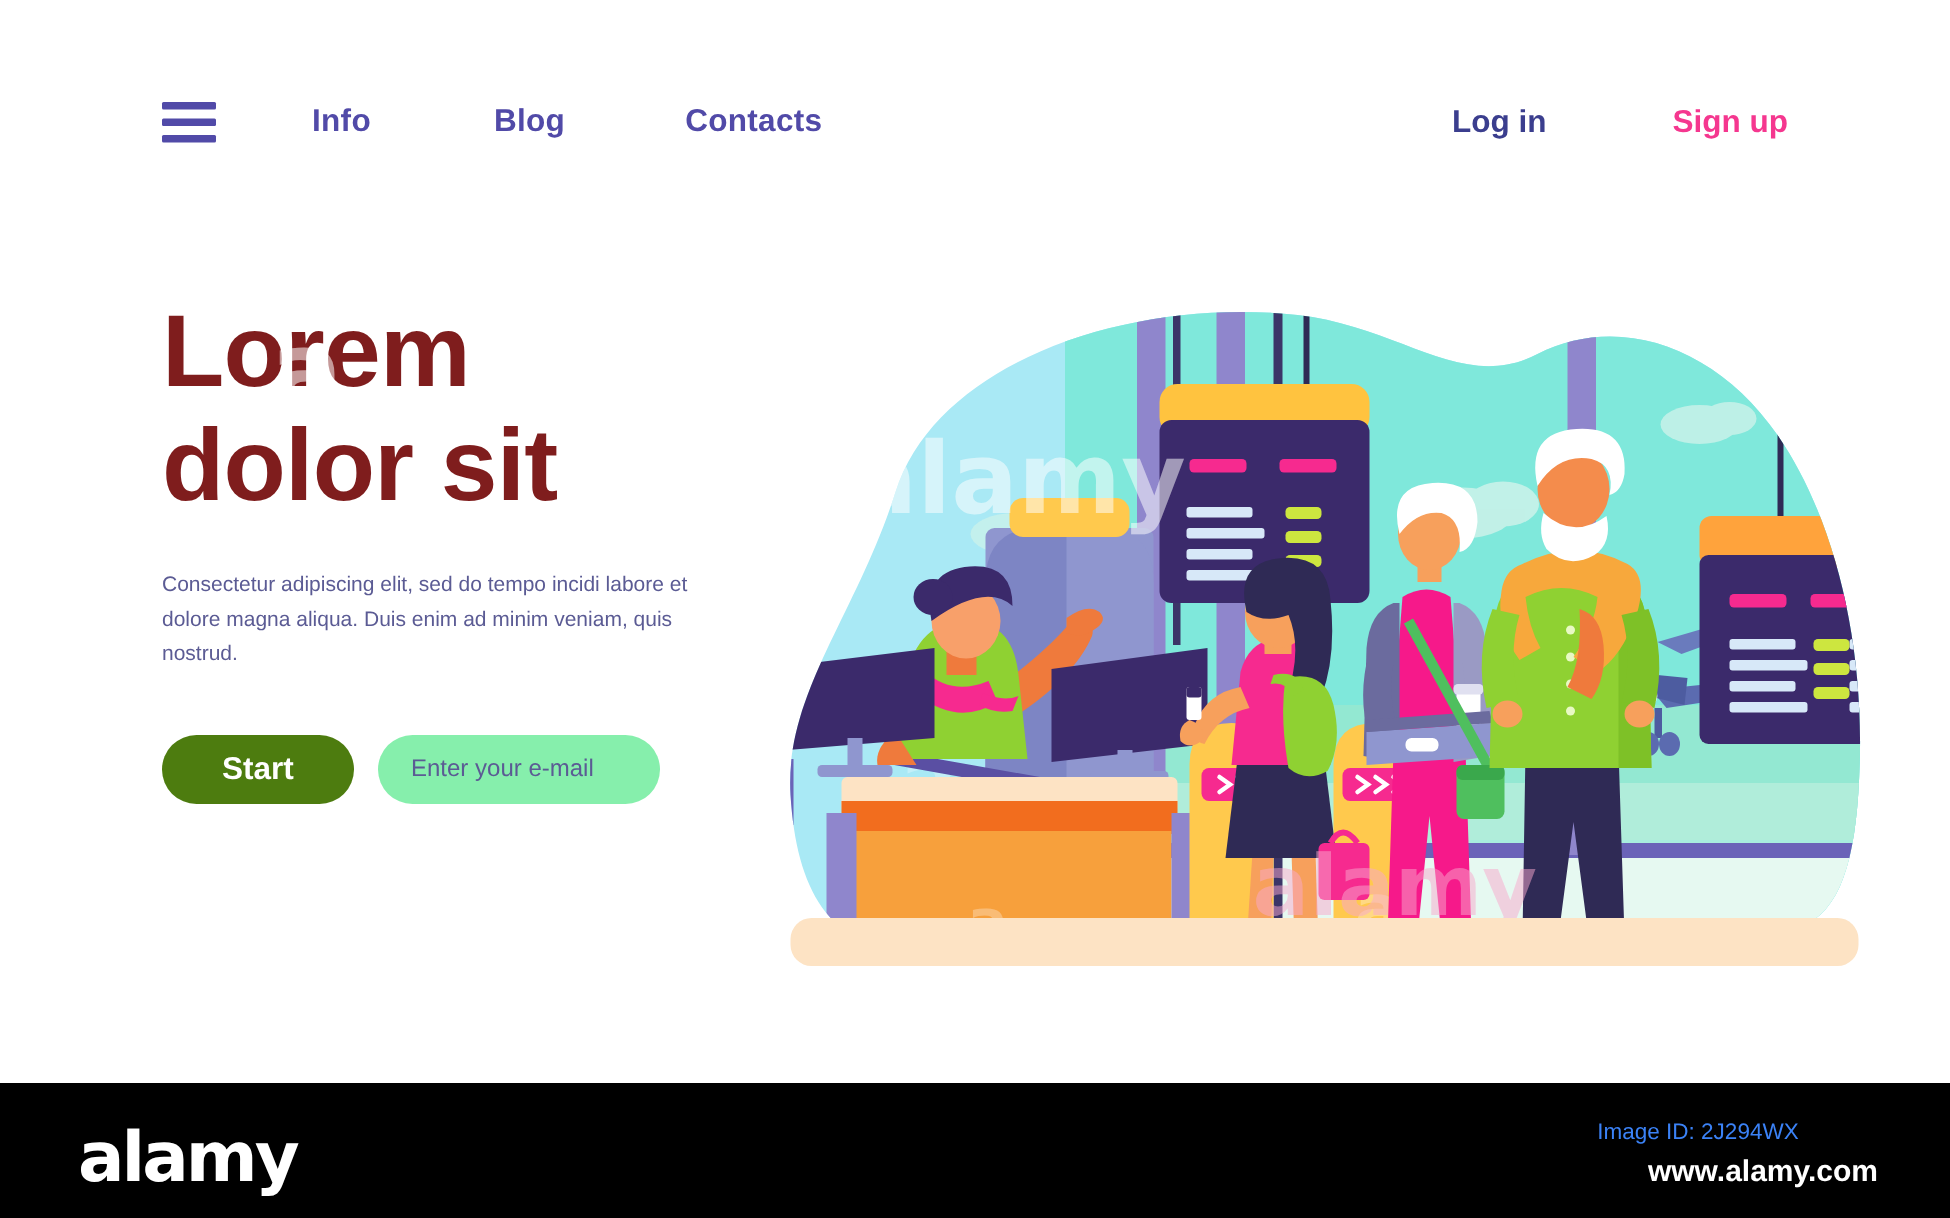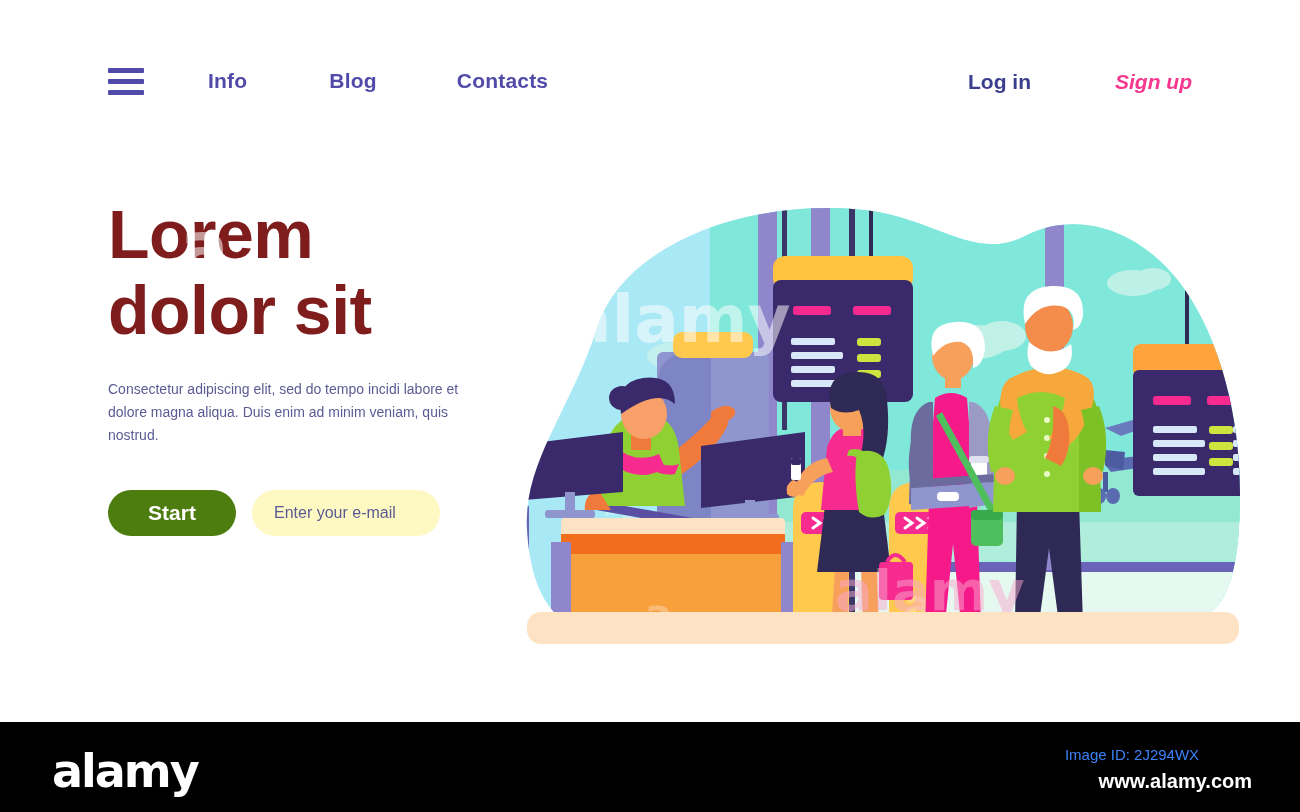--- a/index.html
+++ b/index.html
@@ -81,21 +81,20 @@
     margin-right: 68px;
     cursor: pointer;
     white-space: nowrap;
   }
   .nav-signup {
     font-size: 21px;
     font-weight: bold;
     color: #f5378f;
     cursor: pointer;
     white-space: nowrap;
-    font-style: italic;
   }
 
   
   .hero {
     position: absolute;
     left: 108px; top: 196px;
     width: 420px;
   }
   .hero-title {
     font-size: 68px;
@@ -128,21 +127,21 @@
     font-size: 21px;
     font-weight: bold;
     font-family: "Liberation Sans", sans-serif;
     cursor: pointer;
   }
   .email-field {
     width: 188px;
     height: 46px;
     border: none;
     border-radius: 23px;
-    background: #fef9c3;
+    background: #86efac;
     color: #5b5b94;
     font-size: 16px;
     font-family: "Liberation Sans", sans-serif;
     padding: 0 22px;
     outline: none;
   }
   .email-field::placeholder { color: #5b5b94; opacity: 1; }
 
   
   .illustration {

